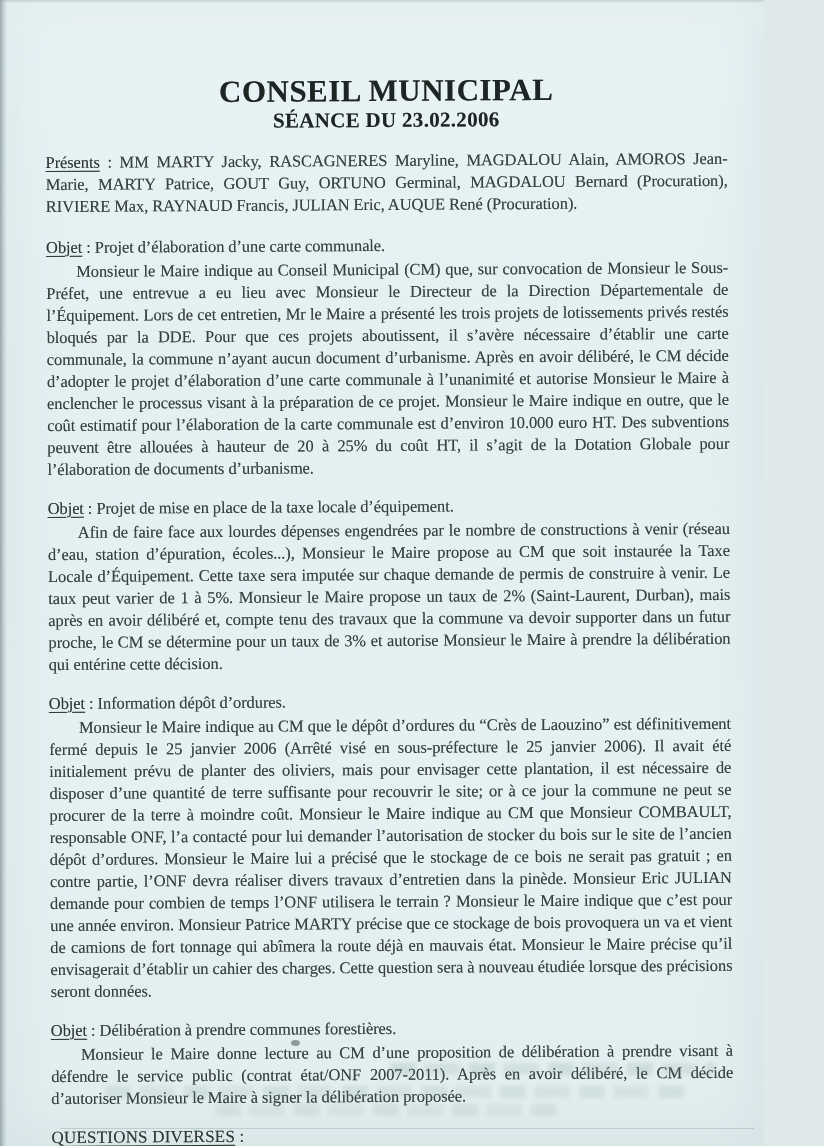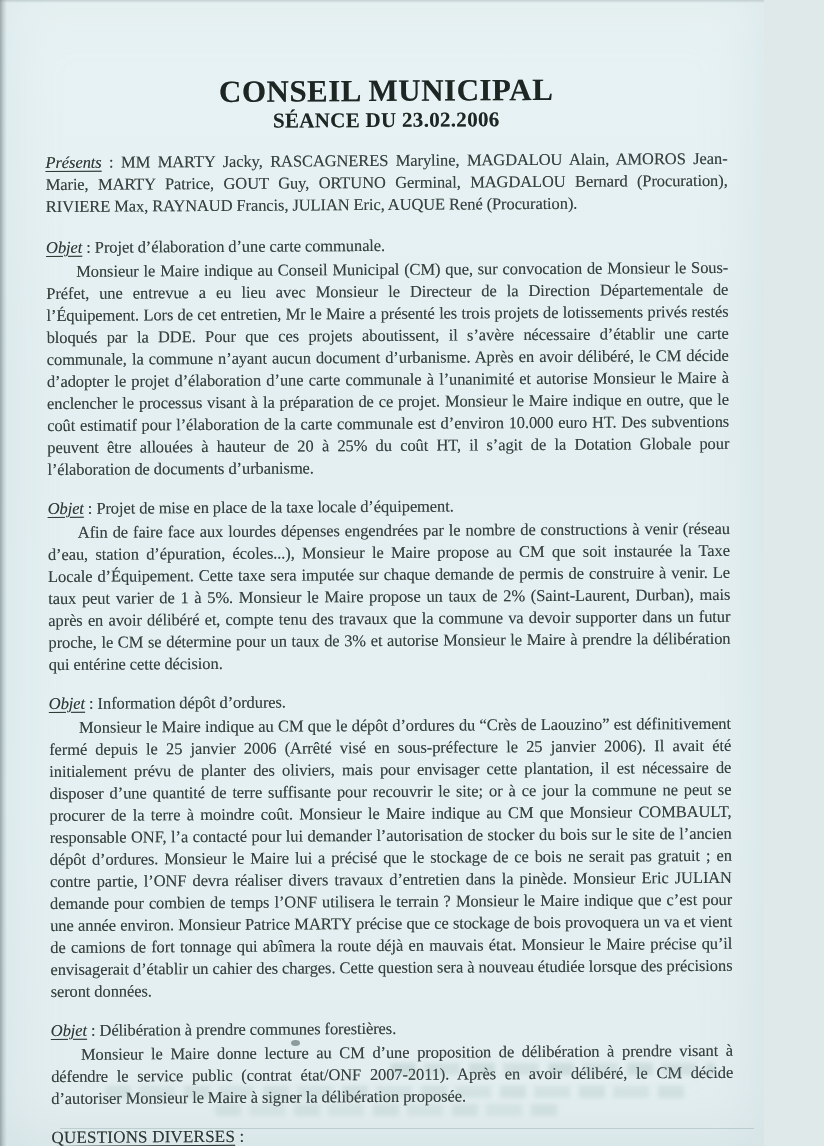--- a/index.html
+++ b/index.html
@@ -40,21 +40,20 @@
     font-size: 31px; font-weight: bold; letter-spacing: 0.5px;
     line-height: 34px; margin: 0;
   }
   .doc-subtitle {
     font-size: 21px; font-weight: bold; letter-spacing: 0.3px;
     line-height: 25px; margin: 0;
   }
   .para { text-align: justify; margin: 0; }
   .attendees { margin-bottom: 19px; }
   .label-underline {
-    font-style: italic;
     text-decoration: underline;
     text-underline-offset: 3px;
     color: #2e3835;
   }
   .section { margin-bottom: 17px; }
   .section-heading { margin: 0 0 2px 0; }
   .section-body { text-indent: 30px; }
   .questions-heading {
     margin-top: 1px;
     font-size: 17px;

